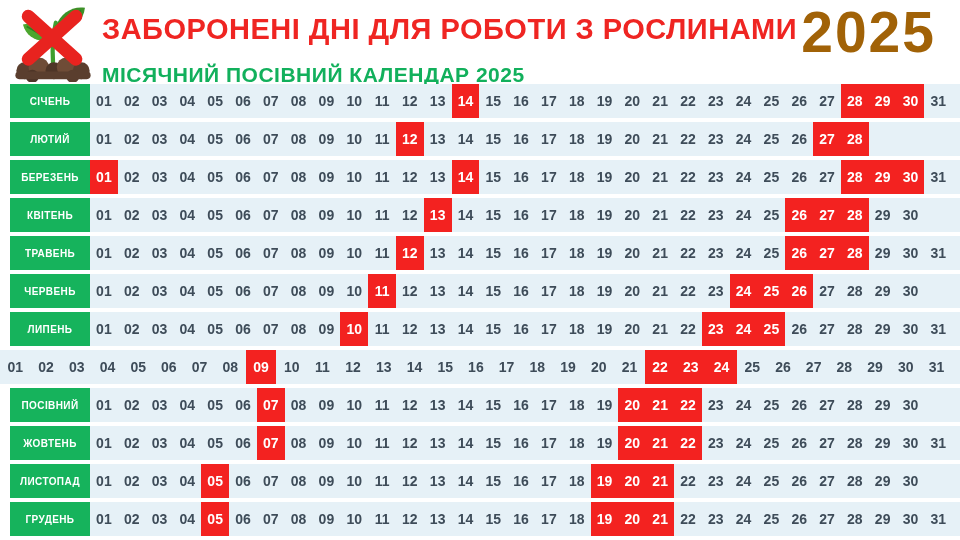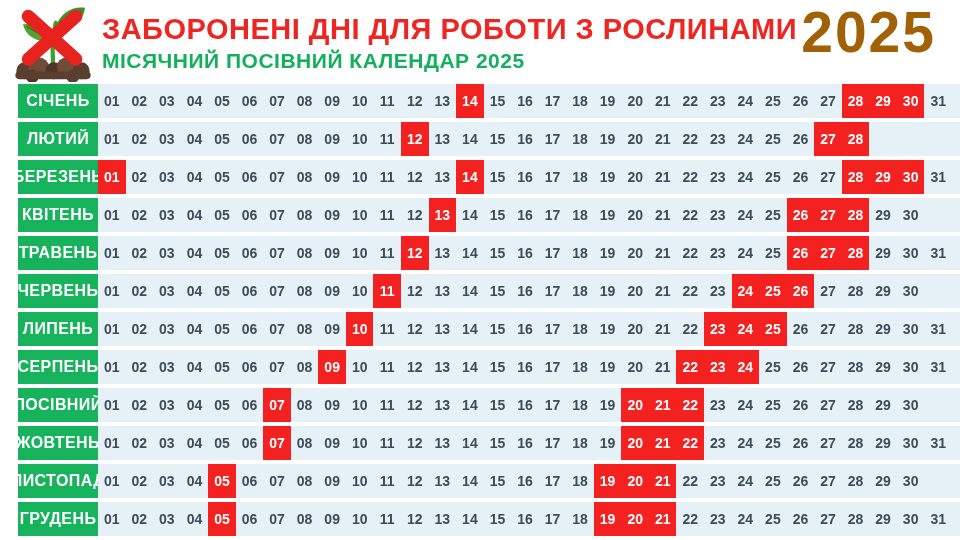--- a/index.html
+++ b/index.html
@@ -10,33 +10,33 @@
   
   .header{position:absolute;left:0;top:0;width:960px;height:84px;}
   .logo{position:absolute;left:6px;top:2px;width:94px;height:80px;}
   .titles{position:absolute;left:102px;top:12px;width:680px;}
   .title{
     color:#EF2522;font-size:29px;font-weight:bold;letter-spacing:0.5px;
     white-space:nowrap;line-height:34px;
   }
   .subtitle{
     color:#12B05C;font-size:21px;font-weight:bold;letter-spacing:0.5px;
-    white-space:nowrap;line-height:26px;margin-top:2px;
+    white-space:nowrap;line-height:26px;margin-top:16px;
   }
   .year-block{position:absolute;right:24px;top:0;text-align:right;}
   .year{
     color:#a16207;font-size:57px;font-weight:bold;letter-spacing:2px;line-height:64px;
   }
   .site{color:#8E969D;font-size:12px;line-height:14px;margin-top:1px;}
   
   .rows{position:absolute;left:0;top:84px;width:960px;}
   .row{display:flex;height:34px;margin:0 0 4px 0;}
   .mlabel{
-    width:80px;margin-left:18px;flex:0 0 80px;background:#16B35C;color:#ffffff;
-    font-size:16px;font-weight:bold;letter-spacing:0.4px;
+    width:80px;margin-left:10px;flex:0 0 80px;background:#16B35C;color:#ffffff;
+    font-size:10px;font-weight:bold;letter-spacing:0.4px;
     display:flex;align-items:center;justify-content:center;
   }
   .days{
     flex:1;display:flex;background:#E6F1F7;padding-right:8px;
   }
   .day{
     flex:1;display:flex;align-items:center;justify-content:center;
     font-size:14px;font-weight:bold;color:#3E4C59;
   }
   .day.red{background:#F32220;color:#ffffff;}
@@ -331,21 +331,20 @@
           <div class="day red">25</div>
           <div class="day">26</div>
           <div class="day">27</div>
           <div class="day">28</div>
           <div class="day">29</div>
           <div class="day">30</div>
           <div class="day">31</div>
         </div>
       </div>
       <div class="row">
-        <div class="mlabel">СЕРПЕНЬ</div>
         <div class="days">
           <div class="day">01</div>
           <div class="day">02</div>
           <div class="day">03</div>
           <div class="day">04</div>
           <div class="day">05</div>
           <div class="day">06</div>
           <div class="day">07</div>
           <div class="day">08</div>
           <div class="day red">09</div>

